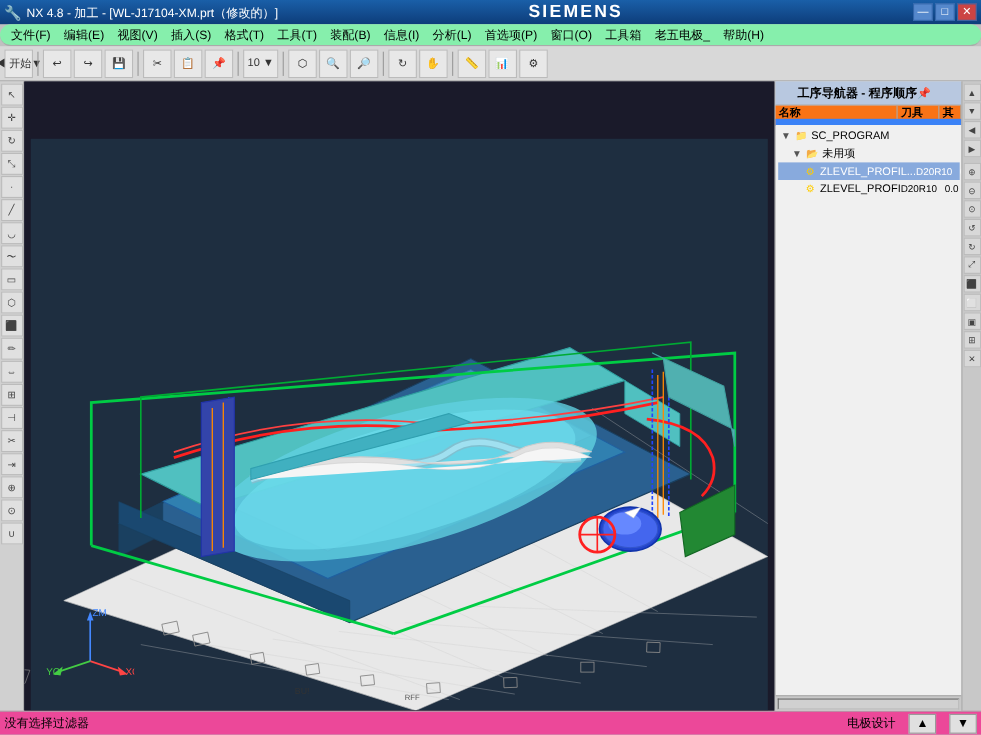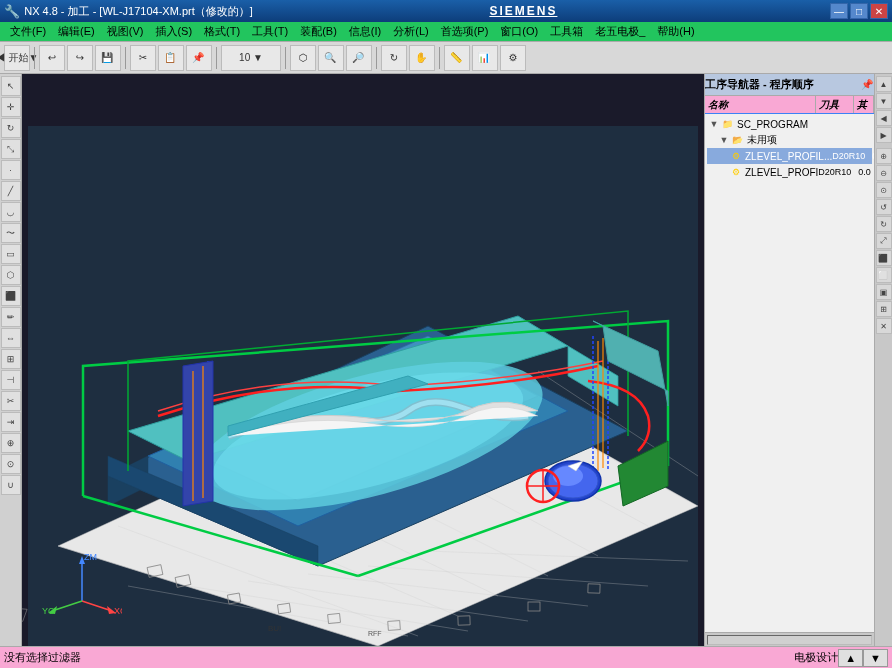--- a/index.html
+++ b/index.html
@@ -46,27 +46,28 @@
       align-items: center;
       justify-content: center;
       cursor: pointer;
     }
     .win-btn.close { background: #cc4444; }
 
     
     #menu-bar {
       width: 100%;
       height: 20px;
-      background: #22c55e;
+      background: #86efac;
       display: flex;
       align-items: center;
       padding: 0 4px;
       font-size: 11px;
       color: #000;
       border-bottom: 1px solid #aaa;
+      border-radius: 10px;
     }
     .menu-item {
       padding: 2px 6px;
       cursor: pointer;
       white-space: nowrap;
     }
 
     
     #toolbar {
       width: 100%;
@@ -201,22 +202,21 @@
       display: flex;
       flex-direction: column;
     }
 
     
     #rp-header {
       height: 22px;
       background: #b8c8e0;
       display: flex;
       align-items: center;
-      justify-content: space-between;
-      padding: 0 0;
+      padding: 0 20px;
       font-size: 11px;
       font-weight: bold;
       border-bottom: 1px solid #aaa;
     }
 
     
     #far-right-toolbar {
       width: 18px;
       background: #c8c8c8;
       border-left: 1px solid #aaa;
@@ -267,25 +267,24 @@
       justify-content: center;
       font-size: 9px;
       color: #555;
       margin-right: 2px;
     }
 
     
     #rp-cols {
       display: flex;
       height: 18px;
-      background: #f9a8d4;
-      border-bottom: 1px solid #3b82f6;
+      background: #f97316;
+      border-bottom: 6px solid #3b82f6;
       font-size: 10px;
       font-weight: bold;
-      font-style: italic;
     }
     .rp-col {
       border-right: 1px solid #aaa;
       display: flex;
       align-items: center;
       padding: 0 3px;
     }
 
     
     #rp-scroll {
@@ -293,46 +292,46 @@
       background: #c8c8c8;
       border-top: 1px solid #aaa;
       display: flex;
       align-items: center;
     }
 
     
     #status-bar {
       width: 100%;
       height: 22px;
-      background: #f9a8d4;
+      background: #ec4899;
       border-top: 1px solid #aaa;
       display: flex;
       align-items: center;
       padding: 0 4px;
       font-size: 11px;
-      gap: 0;
+      gap: 12px;
     }
     .status-btn {
       height: 18px;
       padding: 0 6px;
       background: #e0e0e0;
       border: 1px solid #999;
       cursor: pointer;
       font-size: 11px;
     }
   </style>
 </head>
 <body>
 
 <div id="title-bar">
   <div id="title-bar-left">
     <span style="font-size:13px;">🔧</span>
     <span>NX 4.8 - 加工 - [WL-J17104-XM.prt（修改的）]</span>
   </div>
-  <span style="color:white; font-size:12px; font-weight:bold; letter-spacing:2px; margin-right:36px;text-decoration:underline;">SIEMENS</span>
+  <span style="color:white; font-size:16px; font-weight:bold; letter-spacing:2px; margin-right:36px;">SIEMENS</span>
   <div id="title-bar-right">
     <div class="win-btn">—</div>
     <div class="win-btn">□</div>
     <div class="win-btn close">✕</div>
   </div>
 </div>
 
 <div id="menu-bar">
 <span class="menu-item">文件(F)</span>
     <span class="menu-item">编辑(E)</span>
@@ -356,21 +355,21 @@
   </div>
   <div class="toolbar-sep"></div>
   <div class="toolbar-btn">↩</div>
   <div class="toolbar-btn">↪</div>
   <div class="toolbar-btn">💾</div>
   <div class="toolbar-sep"></div>
   <div class="toolbar-btn">✂</div>
   <div class="toolbar-btn">📋</div>
   <div class="toolbar-btn">📌</div>
   <div class="toolbar-sep"></div>
-  <div class="toolbar-btn" style="width:60px; font-size:10px;">10 ▼</div>
+  <div class="toolbar-btn" style="width:32px; font-size:10px;">10 ▼</div>
   <div class="toolbar-sep"></div>
   <div class="toolbar-btn">⬡</div>
   <div class="toolbar-btn">🔍</div>
   <div class="toolbar-btn">🔎</div>
   <div class="toolbar-sep"></div>
   <div class="toolbar-btn">↻</div>
   <div class="toolbar-btn">✋</div>
   <div class="toolbar-sep"></div>
   <div class="toolbar-btn">📏</div>
   <div class="toolbar-btn">📊</div>

